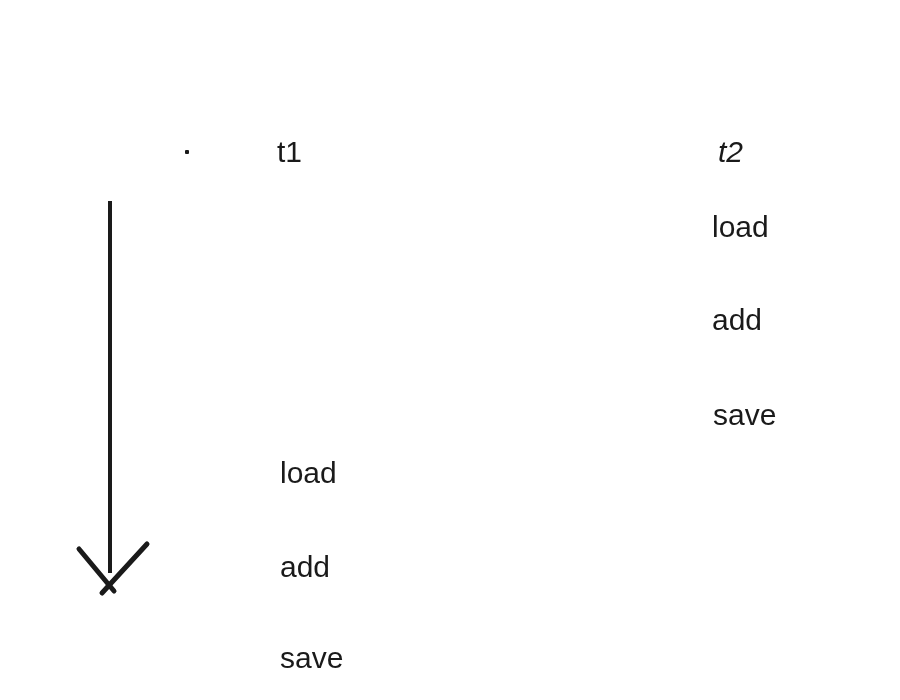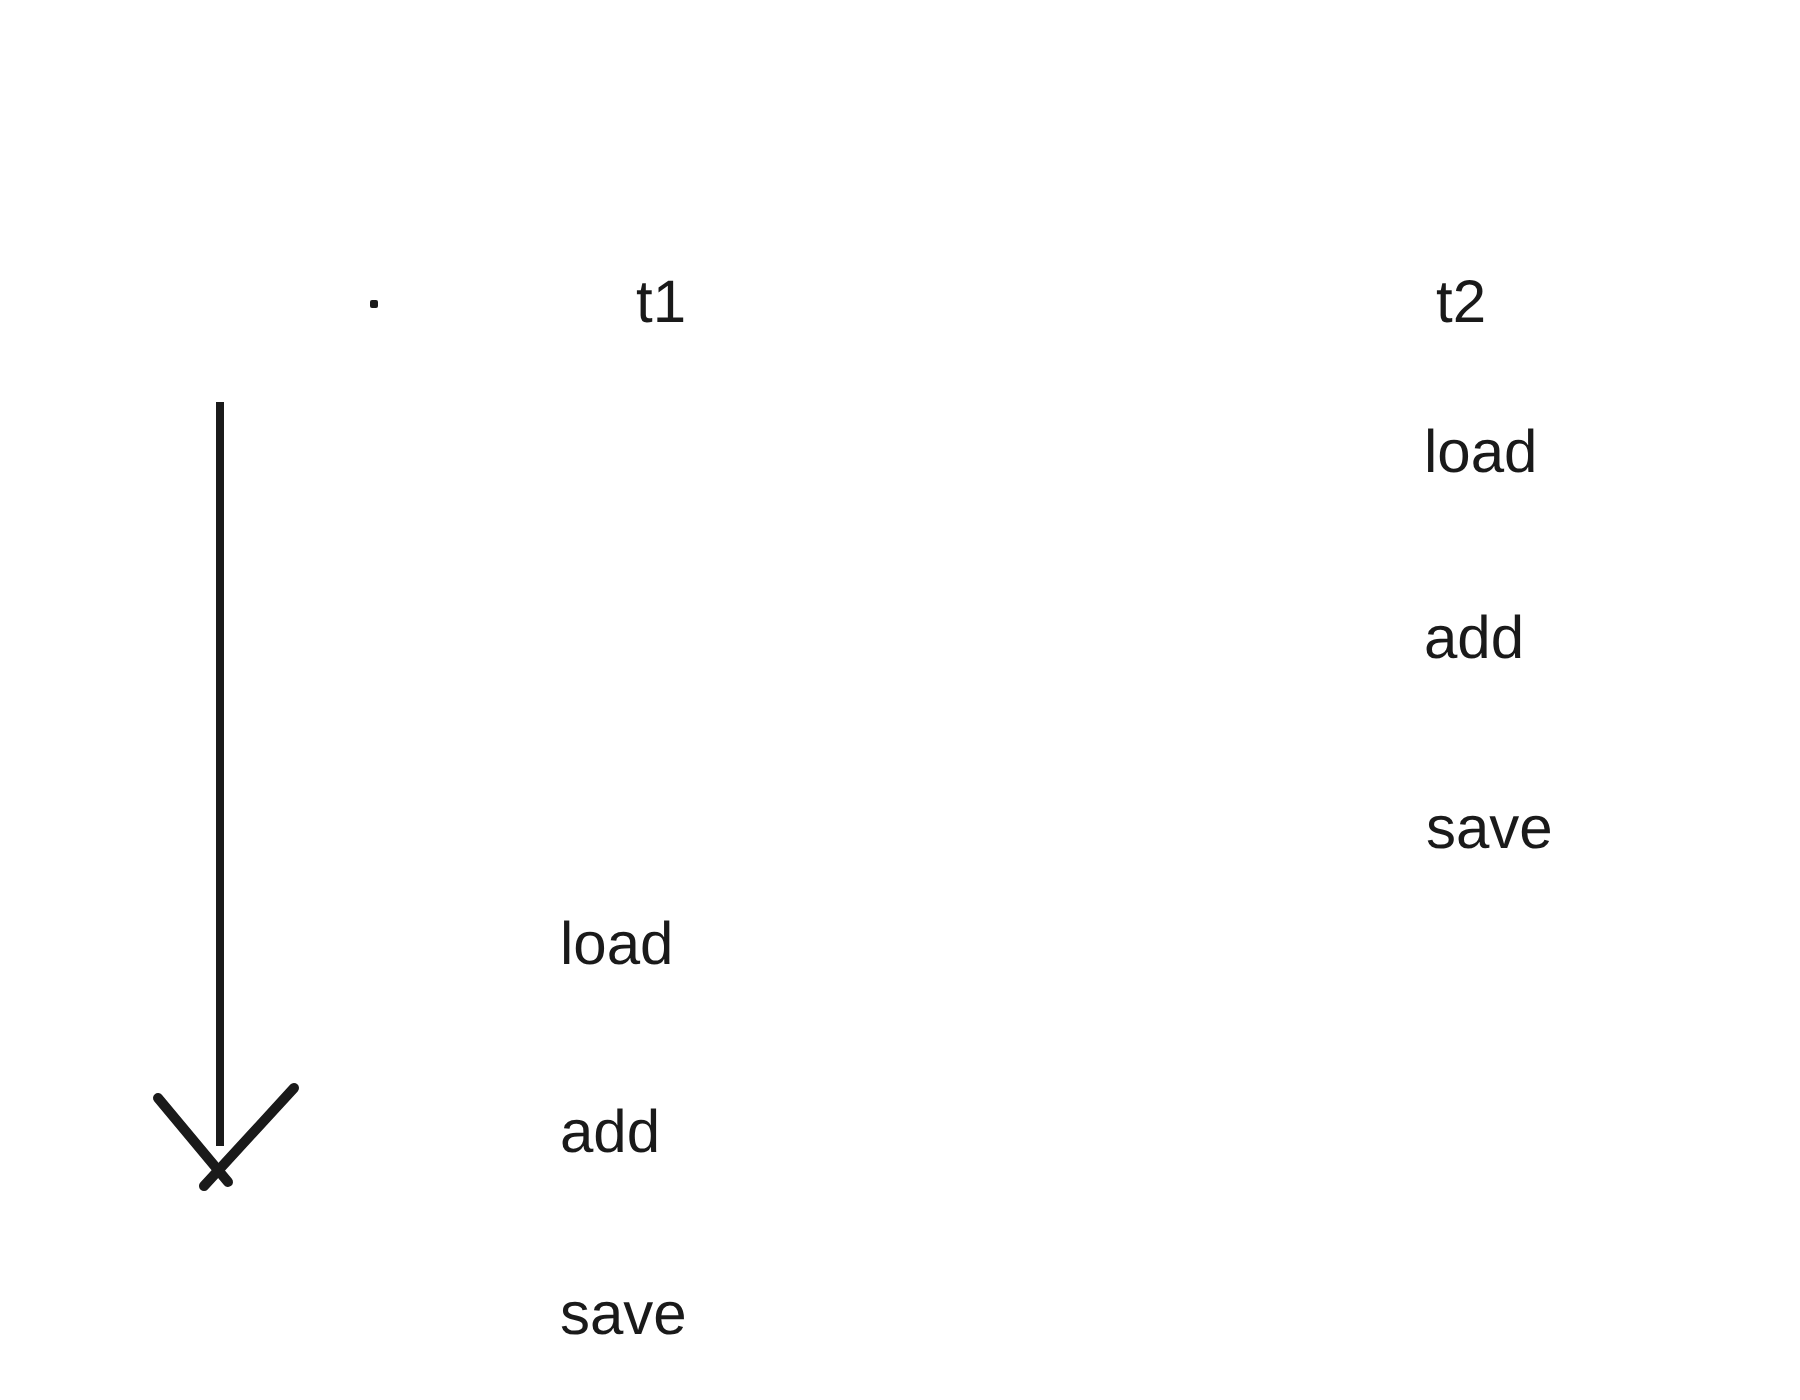--- a/index.html
+++ b/index.html
@@ -17,26 +17,26 @@
     color: #1a1a1a;
   }
   .txt {
     position: absolute;
     font-size: 30px;
     line-height: 30px;
     white-space: nowrap;
     color: #1a1a1a;
   }
   
-  .t1-label  { left: 277px; top: 137px; margin-left: 41px; }
+  .t1-label  { left: 277px; top: 137px; }
   .t1-op-0   { left: 280px; top: 458px; }
   .t1-op-1   { left: 280px; top: 552px; }
   .t1-op-2   { left: 280px; top: 643px; }
   
-  .t2-label  { left: 718px; top: 137px; }
+  .t2-label  { left: 718px; top: 137px; font-style: italic; }
   .t2-op-0   { left: 712px; top: 212px; }
   .t2-op-1   { left: 712px; top: 305px; }
   .t2-op-2   { left: 713px; top: 400px; }
   
   .arrow-svg {
     position: absolute;
     left: 0;
     top: 0;
     width: 900px;
     height: 700px;

